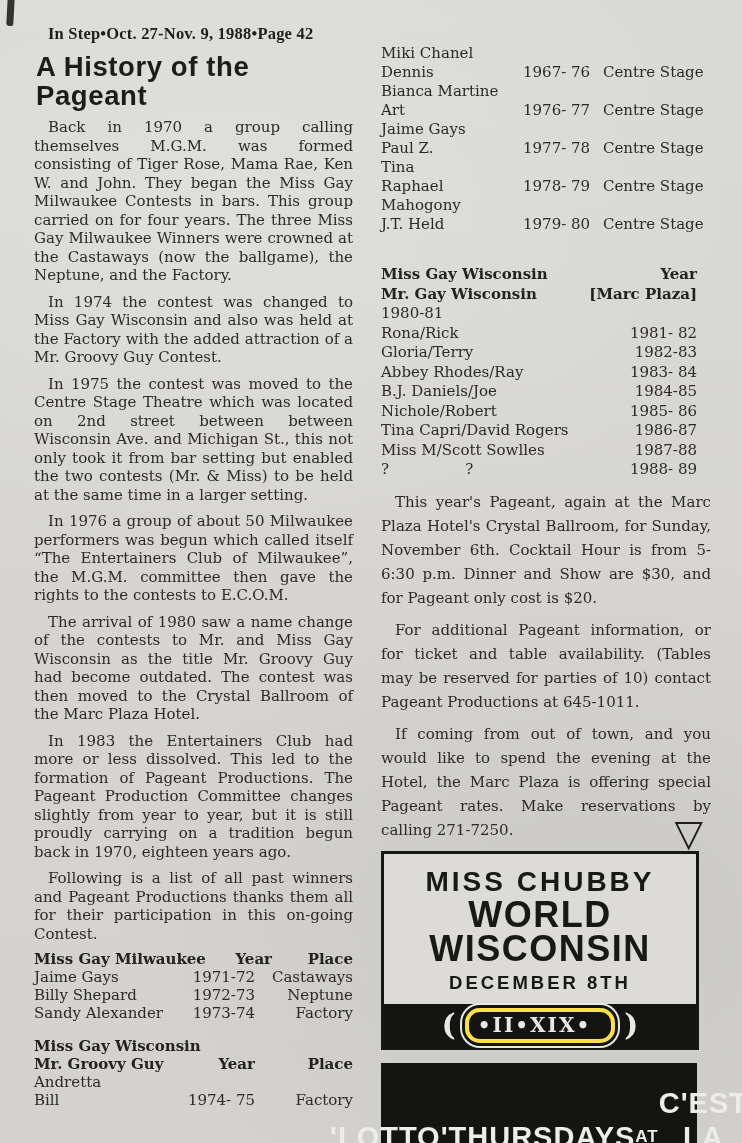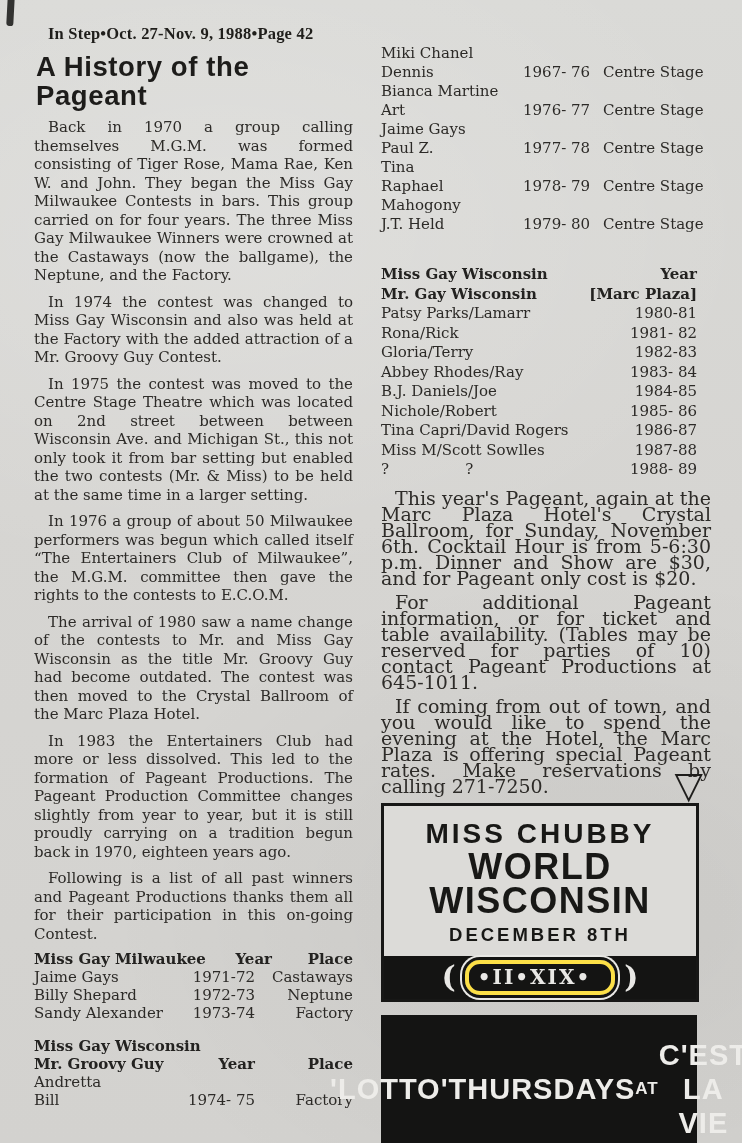--- a/index.html
+++ b/index.html
@@ -33,21 +33,21 @@
     font-family:"Liberation Sans", sans-serif;
     font-weight:bold;font-size:27.5px;line-height:29px;letter-spacing:.6px;
     color:#1d1c1a;
   }
   .body-p{
     margin:8px 0 0 0;
     font-size:15px;line-height:18.5px;
     text-align:justify;text-indent:14px;
     color:#2d2b28;
   }
-  .col.right .body-p{font-size:19px;line-height:16px;}
+  .col.right .body-p{font-size:15px;line-height:24px;}
 
   
   .ltbl{margin-top:7px;font-size:15px;line-height:18px;}
   .ltbl.second{margin-top:15px;}
   .lt-row{display:flex;align-items:baseline;}
   .lt-name{flex:1;white-space:nowrap;}
   .lt-year{width:80px;text-align:right;white-space:pre;}
   .lt-place{width:98px;text-align:right;white-space:nowrap;}
   .bold{font-weight:bold;color:#232220;}
 
@@ -233,21 +233,20 @@
     <div class="wtbl">
       <div class="wt-row">
         <span class="wt-names bold">Miss Gay Wisconsin</span>
         <span class="wt-year bold">Year</span>
       </div>
       <div class="wt-row">
         <span class="wt-names bold">Mr. Gay Wisconsin</span>
         <span class="wt-year bold">[Marc Plaza]</span>
       </div>
       <div class="wt-row">
-        <span class="wt-names">Patsy Parks/Lamarr</span>
         <span class="wt-year">1980-81</span>
       </div>
       <div class="wt-row">
         <span class="wt-names">Rona/Rick</span>
         <span class="wt-year">1981- 82</span>
       </div>
       <div class="wt-row">
         <span class="wt-names">Gloria/Terry</span>
         <span class="wt-year">1982-83</span>
       </div>

